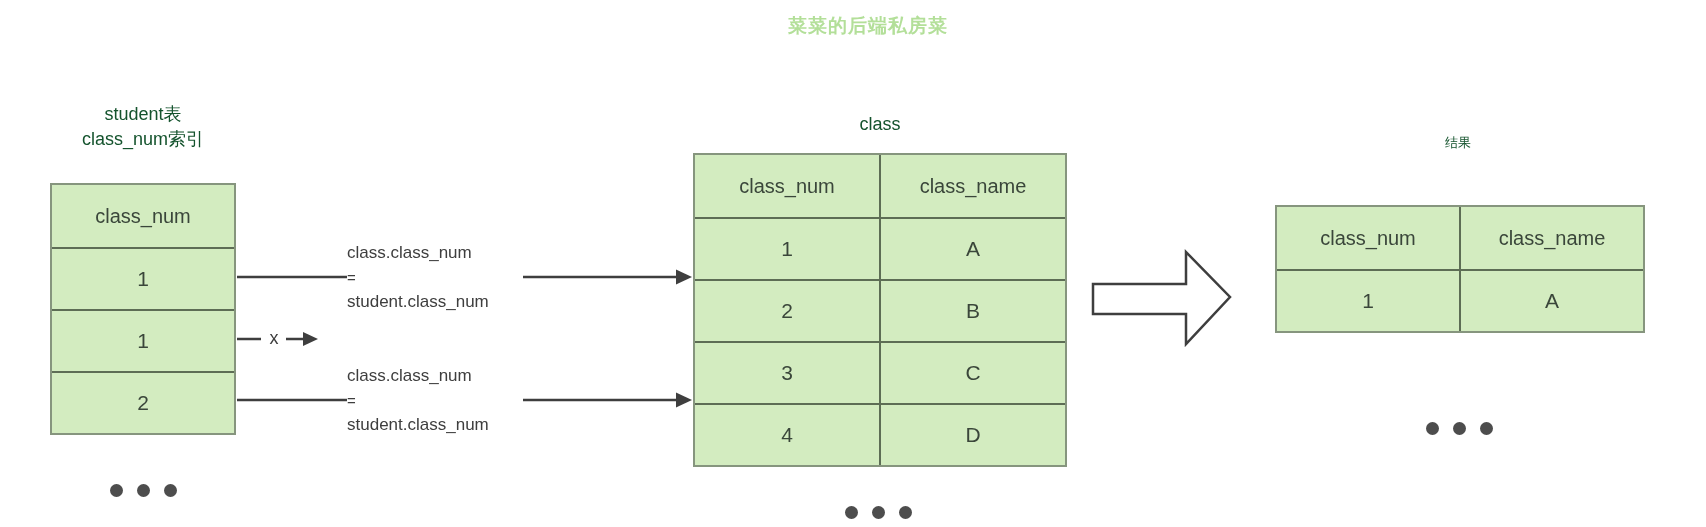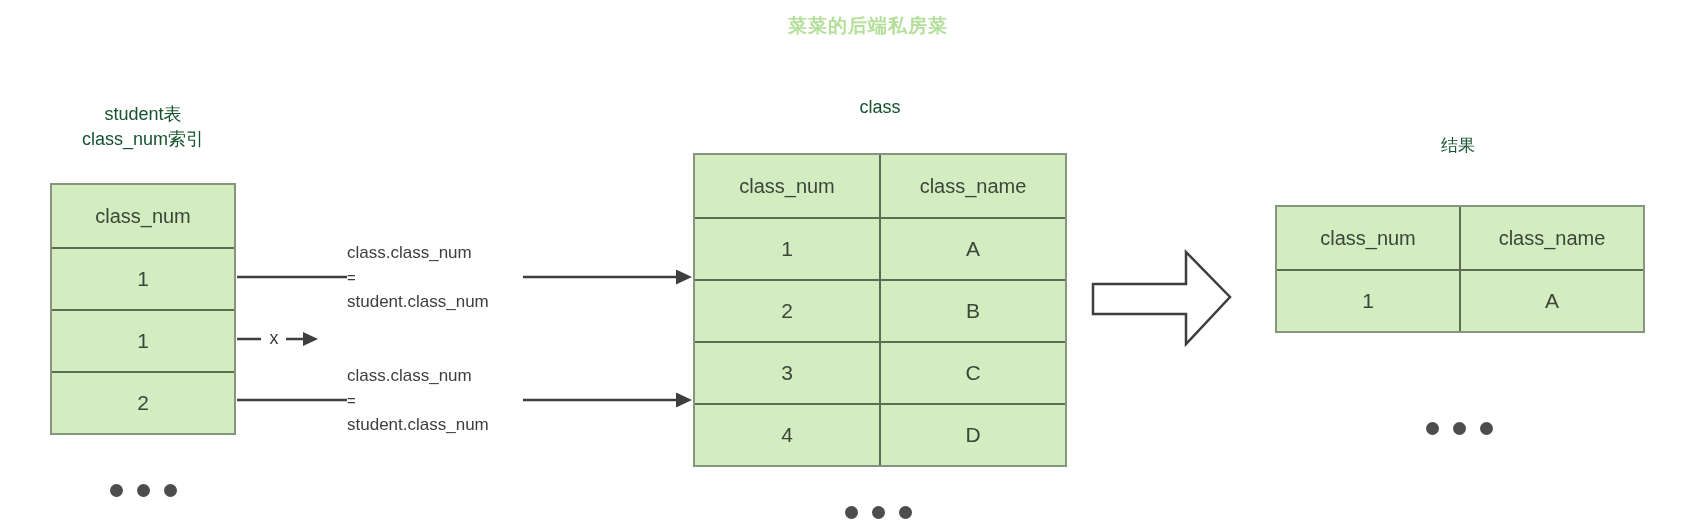--- a/index.html
+++ b/index.html
@@ -18,22 +18,22 @@
     text-align:center;
     font-size:19px;letter-spacing:1px;
     color:#a6da88;font-weight:bold;
     opacity:.85;
   }
   
   .caption{
     text-align:center;color:#14532d;
   }
   .caption-left{left:43px;top:102px;width:200px;font-size:18px;line-height:25px;}
-  .caption-class{left:780px;top:97px;width:200px;font-size:18px;}
-  .caption-result{left:1358px;top:134px;width:200px;font-size:17px;}
+  .caption-class{left:780px;top:114px;width:200px;font-size:18px;}
+  .caption-result{left:1358px;top:134px;width:200px;font-size:13px;}
   
   .tbl{
     background:#d3ecc0;
     border:2px solid #86957e;
     box-sizing:border-box;
     color:#3a463a;
   }
   .tbl-left{left:50px;top:183px;width:186px;}
   .tbl-class{left:693px;top:153px;width:374px;}
   .tbl-result{left:1275px;top:205px;width:370px;}

